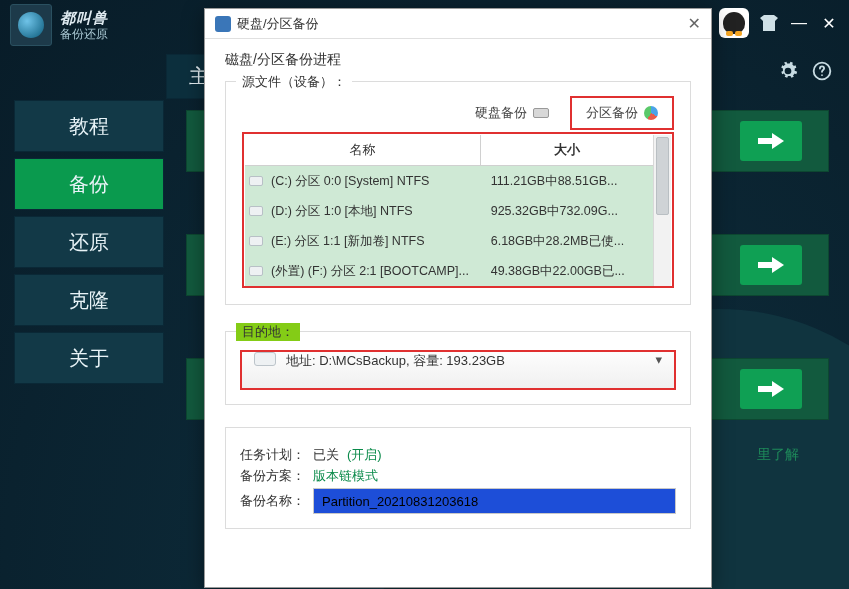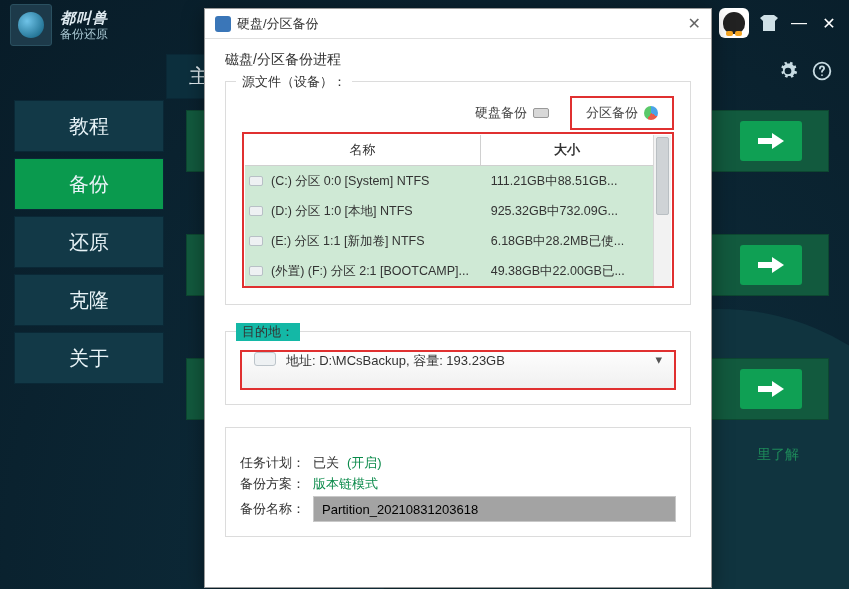--- a/index.html
+++ b/index.html
@@ -103,34 +103,34 @@
   .list-row { display:flex; align-items:center; height:30px; font-size:12.5px; }
   .row-ico { width:22px; display:flex; justify-content:center; }
   .row-ico span { width:14px;height:10px;background:#eef1f3;border:1px solid #b8c0c6;border-radius:2px;display:inline-block; }
   .row-name { flex:1.08; padding-left:4px; white-space:nowrap; overflow:hidden; text-overflow:ellipsis; }
   .row-size { flex:0.82; padding-left:6px; white-space:nowrap; overflow:hidden; text-overflow:ellipsis; }
   .rows-scroll { width:18px; background:#eef0f1; border-left:1px solid #d8d8d8; position:relative; }
   .rows-scroll::before{content:"";position:absolute;top:0;left:0;right:0;bottom:0;background:#f2f2f2;}
   .rows-scroll .thumb{position:absolute;left:2px;right:2px;top:2px;height:78px;background:#cfd3d6;border:1px solid #b9bfc3;border-radius:2px;}
 
   .fieldset { border:1px solid #dcdcdc; padding:18px 14px 14px; position:relative; margin-top:26px; }
-  .fieldset .legend { position:absolute; top:-9px; left:10px; background:#14b8a6; padding:0 6px; font-size:13px; }
+  .fieldset .legend { position:absolute; top:-9px; left:10px; background:#84cc16; padding:0 6px; font-size:13px; }
 
   .dest-select {
     border:2px solid #e03030; height:40px; display:flex; align-items:flex-start; padding:0 12px;
     background:linear-gradient(#fdfdfd,#f0f0f0); cursor:pointer; position:relative;
   }
   .dest-select .dico { width:22px;height:14px;background:#eef1f3;border:1px solid #bcc4ca;border-radius:3px;margin-right:10px; }
   .dest-select .caret { margin-left:auto; color:#555; }
 
   .kv-row { display:flex; align-items:center; gap:8px; margin-top:3px; font-size:13px; }
   .kv-row .link { color:#0a8a4a; cursor:pointer; }
   .kv-row input {
     flex:1; height:26px; border:1px solid #c8c8c8; padding:0 8px; font-size:13px;
-    background:#a3a3a3;
+    background:#1d4ed8;
   }
 </style>
 </head>
 <body>
 
 <div class="app-bg"></div>
 <div class="bg-circles"></div>
 
 <div class="titlebar">
   <div class="app-logo">
@@ -279,21 +279,21 @@
     <div class="fieldset">
       <span class="legend">目的地：</span>
       <div class="dest-select">
         <span class="dico"></span>
         <span>地址: D:\MCsBackup, 容量: 193.23GB</span>
         <span class="caret">▾</span>
       </div>
     </div>
 
     <div class="fieldset" style="margin-top:22px;">
-      <div class="kv-row" style="margin-top:8px">
+      <div class="kv-row" style="margin-top:0">
         <span>任务计划：</span>
         <span>已关</span>
         <span class="link">(开启)</span>
       </div>
       <div class="kv-row">
         <span>备份方案：</span>
         <span class="link">版本链模式</span>
       </div>
       <div class="kv-row">
         <span>备份名称：</span>

